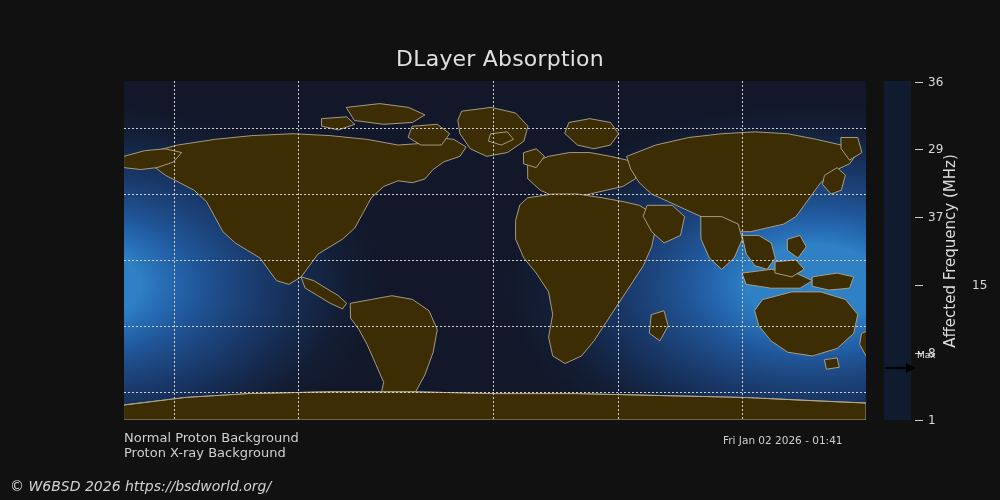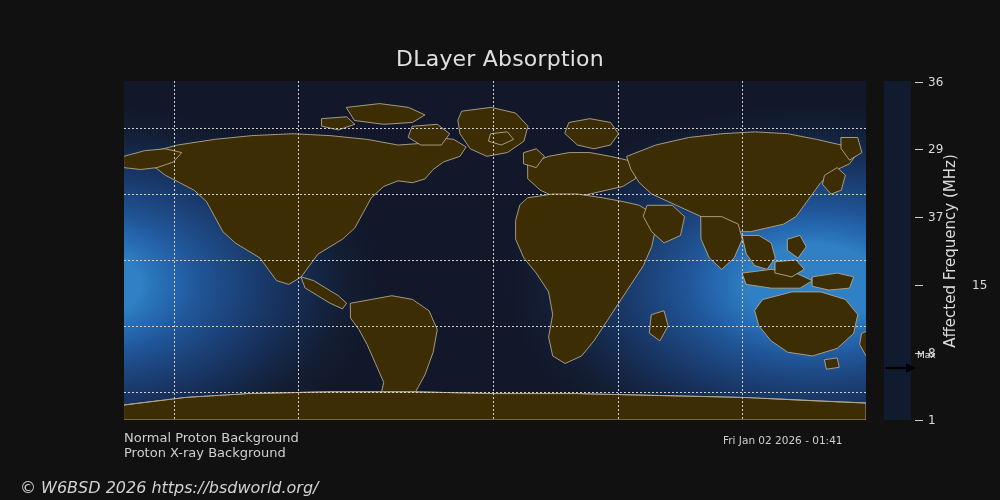--- a/index.html
+++ b/index.html
@@ -128,23 +128,23 @@
     position: absolute;
     font-size: 13px;
     color: #cfcfcf;
     white-space: nowrap;
   }
   #proton-bg { left: 124px; top: 430px; }
   #xray-bg   { left: 124px; top: 445px; }
   #timestamp { left: 723px; top: 434px; font-size: 10.5px; }
   #copyright {
     position: absolute;
-    left: 20px;
+    left: 10px;
     top: 478px;
-    font-size: 16px;
+    font-size: 14px;
     font-style: italic;
     color: #d2d2d2;
     white-space: nowrap;
   }
 </style>
 </head>
 <body>
 
 <div id="page-title">DLayer Absorption</div>
 

